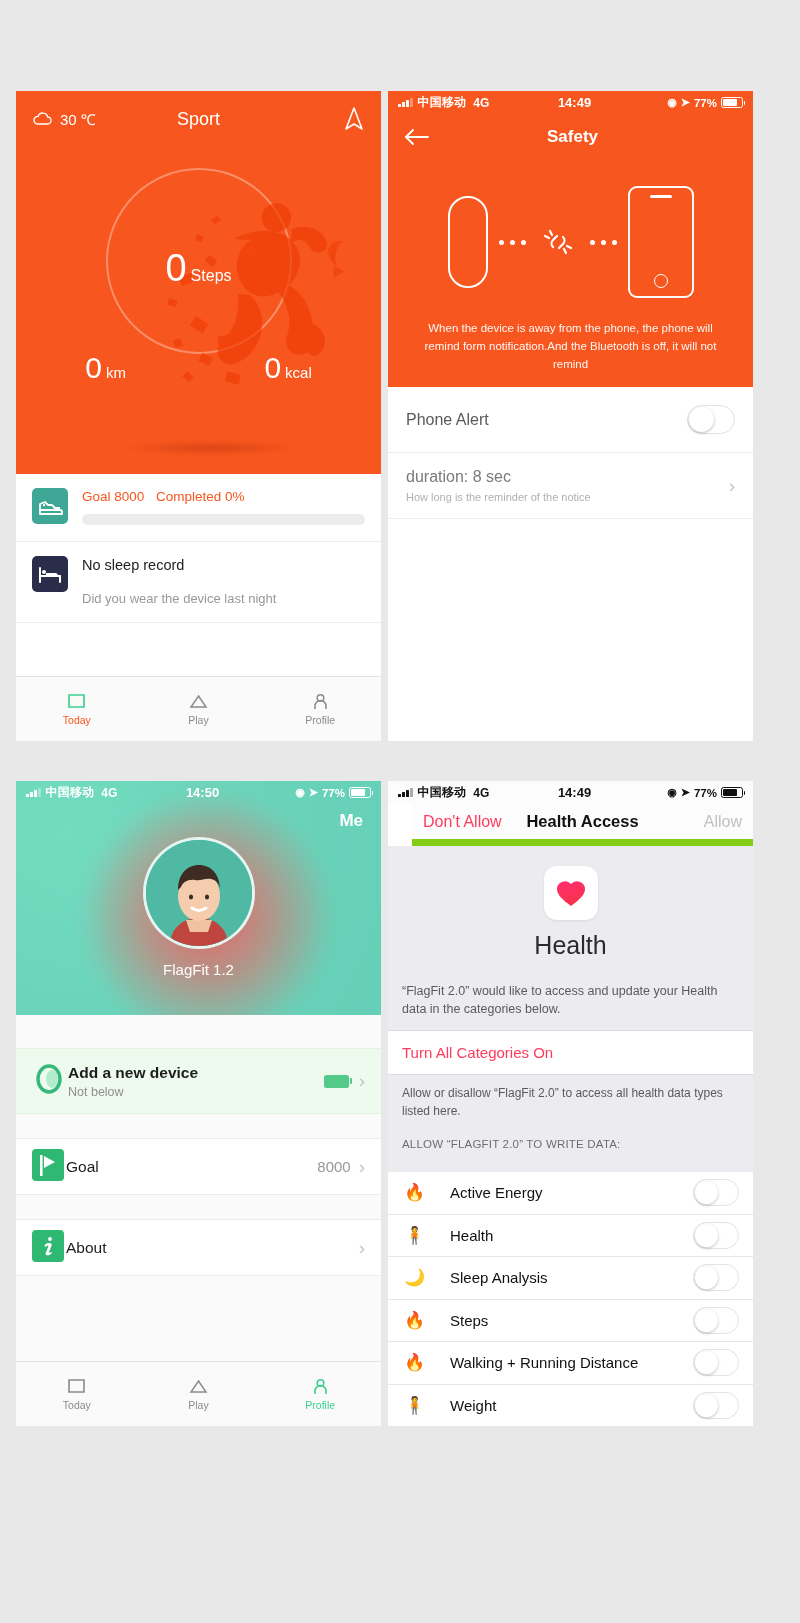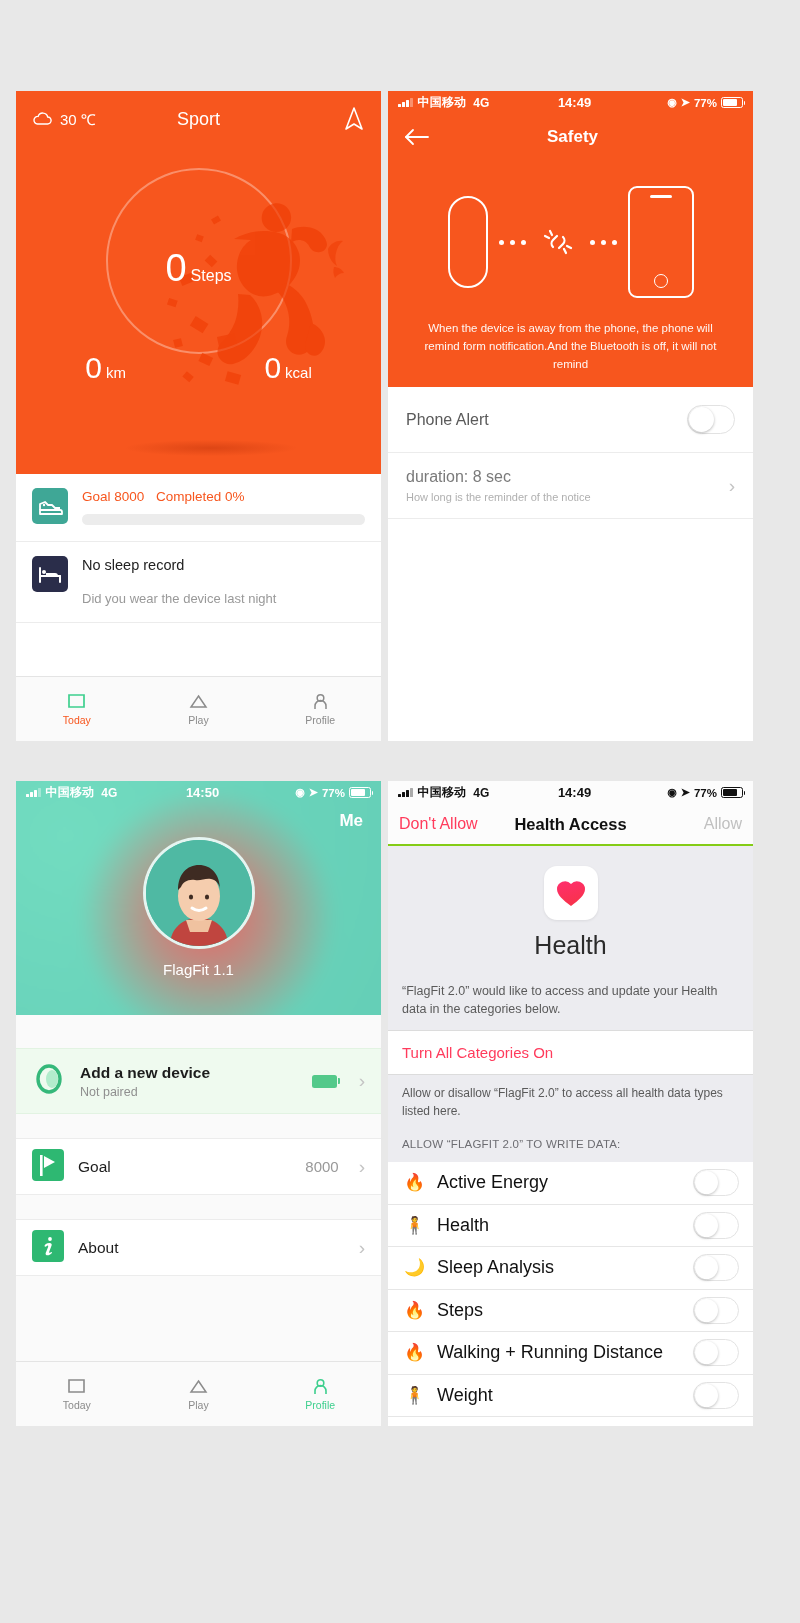--- a/index.html
+++ b/index.html
@@ -214,21 +214,21 @@
     background: #4fb9a3;
   }
   .me-name {
     position:absolute; left:0; right:0; top: 180px; text-align:center;
     color:#fff; font-size: 15px;
   }
   .me-gap { height: 33px; background:#fafafa; }
   .me-row {
     display:flex; align-items:center; padding: 0 16px; min-height: 57px;
     background:#fff; border-top:1px solid #ececec; border-bottom:1px solid #ececec;
-    gap: 14px;
+    gap: 2px;
   }
   .me-row.device { background: #effaef; min-height: 66px; border-color:#e2f3e2; }
   .row-spacer { height: 24px; background:#fafafa; }
   .me-text { flex:1; }
   .me-title { font-size: 15.5px; color:#1d1d1d; font-weight: 600; }
   .me-sub { font-size: 12.5px; color:#8f8f8f; margin-top: 3px; }
   .me-plain { font-size: 15.5px; color:#1d1d1d; flex:1; }
   .me-val { font-size: 15px; color:#999; margin-right: 6px; }
   .batt-ico {
     width: 25px; height: 13px; border-radius: 2.5px; background:#53c98a;
@@ -236,21 +236,21 @@
   }
   .batt-ico::after {
     content:''; position:absolute; right:-3px; top:3.5px; width:2px; height:6px;
     background:#53c98a; border-radius:0 1px 1px 0;
   }
   .me-filler { background:#fafafa; flex:1; }
 
   
   .h-nav {
     height: 42px; background:#fcfcfc; display:flex; align-items:center;
-    padding: 0 11px; border-bottom: 2px solid #84cc16; position:relative;
+    padding: 0 11px; border-bottom: 7px solid #84cc16; position:relative;margin-left:24px;
   }
   .h-deny { color:#ff3b5c; font-size: 16px; }
   .h-title {
     position:absolute; left:0; right:0; text-align:center;
     font-size: 16.5px; font-weight: bold; color:#111;
   }
   .h-allow { margin-left:auto; color:#c0c0c0; font-size: 16px; }
   .h-body { background:#ececf0; }
   .h-appblock { text-align:center; padding: 20px 0 12px 0; }
   .h-appicon {
@@ -259,28 +259,28 @@
     box-shadow: 0 1px 3px rgba(0,0,0,.08);
   }
   .heart { width: 30px; height: 27px; }
   .h-appname { font-size: 25px; color:#2b2b2b; margin-top: 11px; font-weight: 400; }
   .h-para { font-size: 12.5px; color:#5a5a5a; line-height:1.45; padding: 10px 14px 12px 14px; }
   .h-action {
     background:#fff; padding: 13px 14px; font-size: 15px; color:#ff3b5c;
     border-top:1px solid #dcdcdc; border-bottom:1px solid #dcdcdc;
   }
   .h-note { font-size: 12px; color:#5a5a5a; line-height:1.45; padding: 10px 14px 14px 14px; }
-  .h-sectionhdr { font-size: 11.5px; color:#6d6d72; padding: 4px 14px 12px 14px; letter-spacing:.2px; }
+  .h-sectionhdr { font-size: 11.5px; color:#6d6d72; padding: 4px 14px 22px 14px; letter-spacing:.2px; }
   .h-list { background:#fff; }
   .h-item {
     display:flex; align-items:center; padding: 0 14px 0 14px; min-height: 42.5px;
     border-bottom: 1px solid #e6e6e6;
   }
   .h-ico { width: 26px; font-size: 17px; text-align:center; flex:none; }
-  .h-name { flex:1; font-size: 18px; color:#111; margin-left: 9px; }
+  .h-name { flex:1; font-size: 15px; color:#111; margin-left: 22px; }
   .h-toggle {
     width: 46px; height: 27px; border-radius: 14px; background:#fff;
     border: 1.5px solid #e3e3e3; position:relative; flex:none;
   }
   .h-toggle i {
     position:absolute; left:1px; top:1px; width:23px; height:23px;
     border-radius:50%; background:#fff; box-shadow:0 1px 3px rgba(0,0,0,.25); display:block;
   }
   .h-footer { background:#fff; padding: 8px 14px 10px 14px; font-size: 11.5px; color:#4a4a4a; line-height:1.45; }
 </style>
@@ -530,35 +530,35 @@
           <rect width="106" height="106" fill="#4fb9a3"></rect>
           <path d="M24 106c0-18 13-28 29-28s29 10 29 28z" fill="#c0453f"></path>
           <path d="M40 80h26l-4 12H44z" fill="#f0c2a0"></path>
           <ellipse cx="53" cy="56" rx="21" ry="25" fill="#f5cdae"></ellipse>
           <path d="M32 50c0-16 9-25 21-25s21 9 21 25c0-6-4-10-9-11-6-1-10 2-16 1-7-1-12 2-14 7z" fill="#3e2b22"></path>
           <ellipse cx="45" cy="57" rx="2.1" ry="2.6" fill="#3e2b22"></ellipse>
           <ellipse cx="61" cy="57" rx="2.1" ry="2.6" fill="#3e2b22"></ellipse>
           <path d="M46 68q7 5 14 0" stroke="#fff" stroke-width="3" fill="none" stroke-linecap="round"></path>
         </svg>
       </div>
-      <div class="me-name">FlagFit 1.1</div>
+      <div class="me-name">FlagFit 1.2</div>
     </div>
 
     <div class="me-gap"></div>
 
     <div class="me-row device">
       <span>
         <svg width="34" height="34" viewBox="0 0 34 34" fill="none">
           <ellipse cx="17" cy="17" rx="11" ry="13" stroke="#35b87a" stroke-width="3.4"></ellipse>
           <ellipse cx="20" cy="17" rx="6" ry="9" fill="#7fe0ae" opacity=".55"></ellipse>
         </svg>
       </span>
       <div class="me-text">
         <div class="me-title">Add a new device</div>
-        <div class="me-sub">Not paired</div>
+        <div class="me-sub">Not below</div>
       </div>
       <span class="batt-ico"></span>
       <span class="chev">›</span>
     </div>
 
     <div class="row-spacer"></div>
 
     <div class="me-row">
       <span>
         <svg width="32" height="32" viewBox="0 0 32 32">

